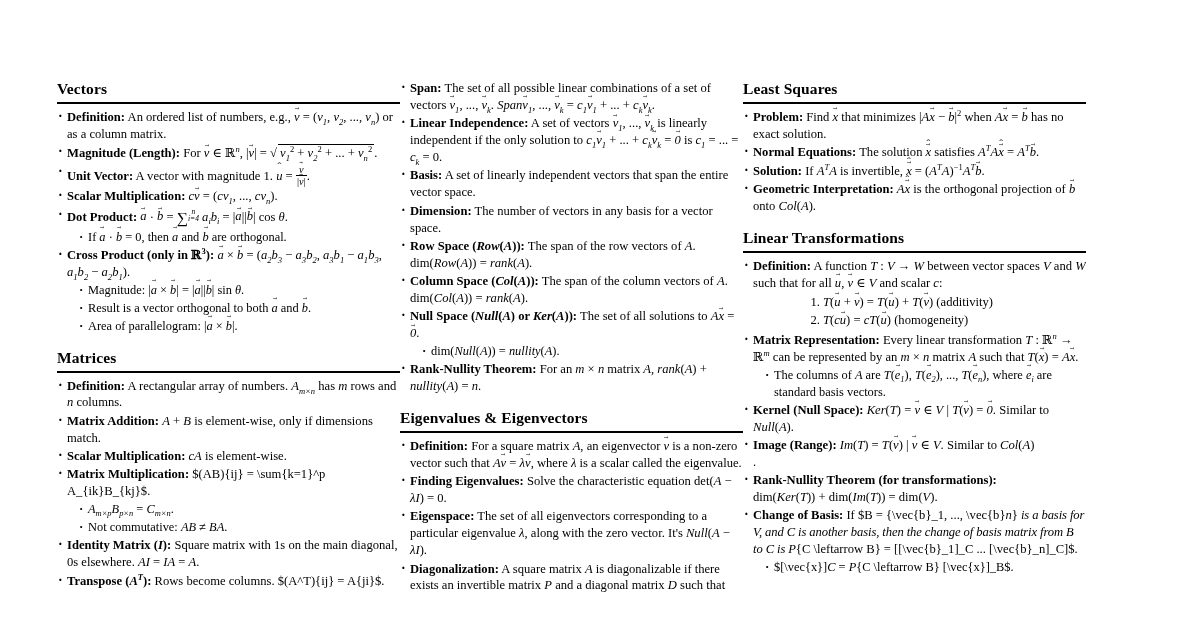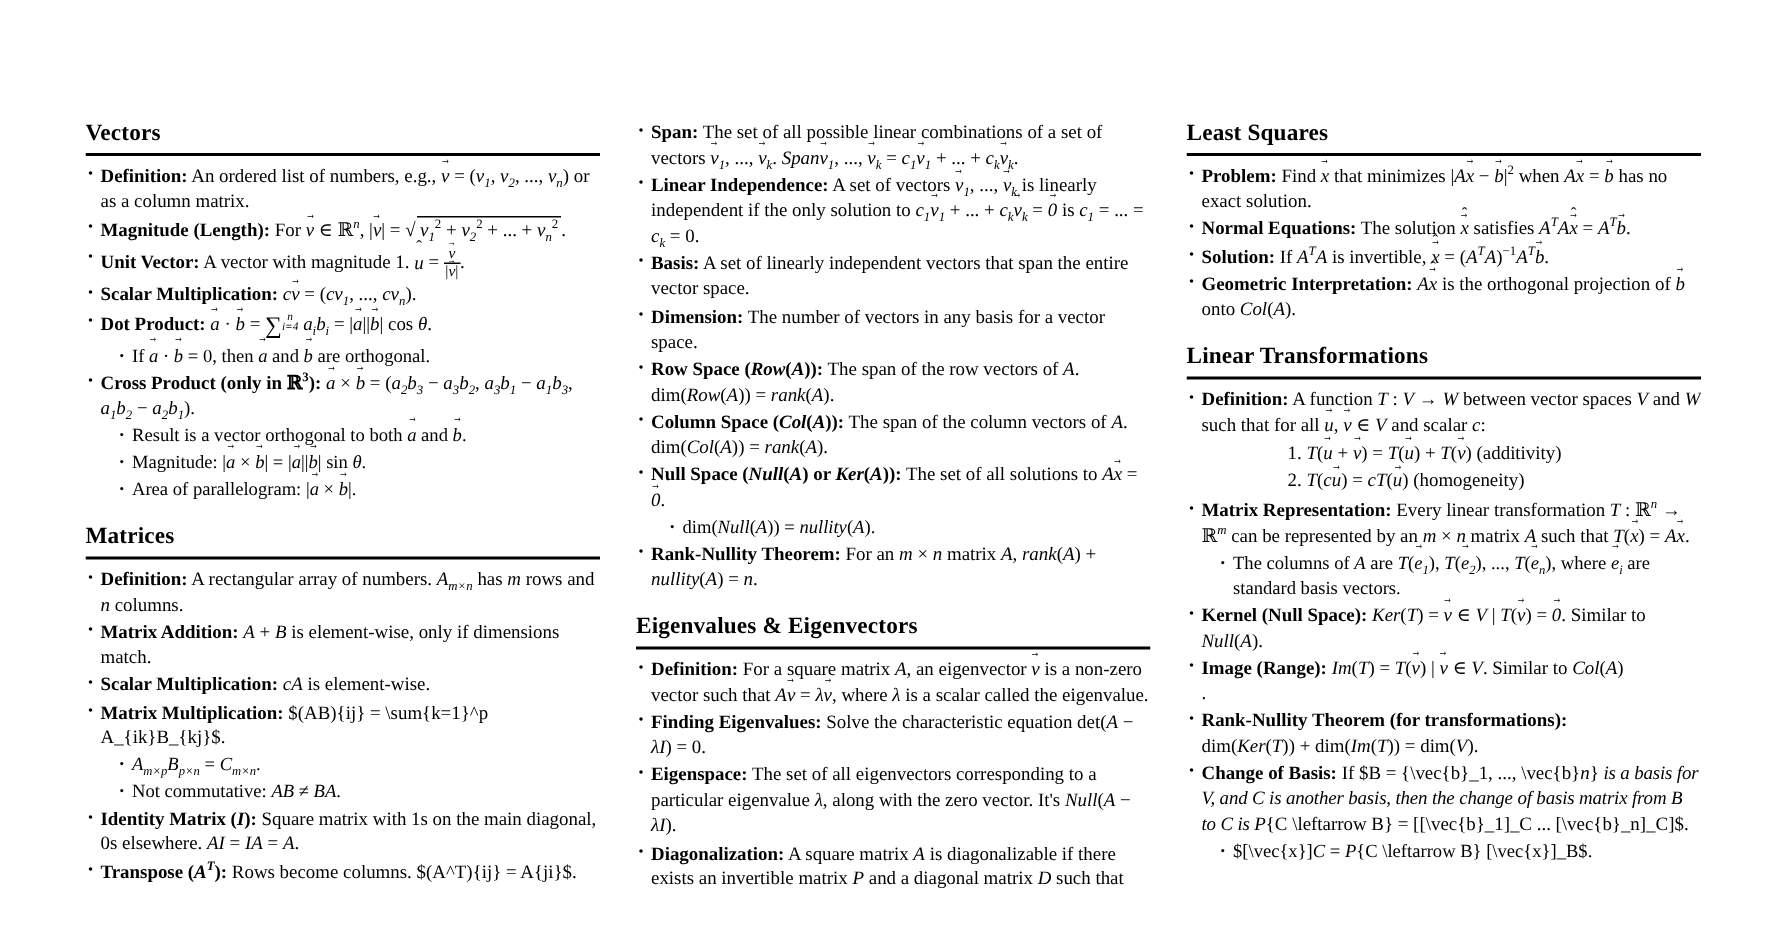--- a/index.html
+++ b/index.html
@@ -17,21 +17,20 @@
     left: 0; top: 0;
     width: 1191px; height: 626px;
   }
   .columns {
     position: absolute;
     left: 57px; top: 80px;
     width: 1078px;
     height: 546px;
     display: flex;
     flex-direction: row;
-    gap: 24px;
     overflow: hidden;
   }
   .col {
     width: 343px;
     overflow: hidden;
   }
   h2.section {
     font-family: "Liberation Serif", "DejaVu Serif", serif;
     font-size: 15.5px;
     font-weight: bold;
@@ -190,22 +189,22 @@
             <span class="m vec">a</span> · <span class="m vec">b</span> = <span class="bigsum">∑</span><span class="sumlim"><span>n</span><span>i=4</span></span>
             <span class="m">a</span><sub class="m">i</sub><span class="m">b</span><sub class="m">i</sub> = |<span class="m vec">a</span>||<span class="m vec">b</span>| cos <span class="m">θ</span>.
             <ul class="lvl2">
               <li>If <span class="m vec">a</span> · <span class="m vec">b</span> = 0, then <span class="m vec">a</span> and <span class="m vec">b</span> are orthogonal.</li>
             </ul>
           </li>
 
           <li><b class="lbl">Cross Product (only in <span class="bb">ℝ</span><sup>3</sup>):</b>
             <span class="m vec">a</span> × <span class="m vec">b</span> = (<span class="m">a</span><sub class="m">2</sub><span class="m">b</span><sub class="m">3</sub> − <span class="m">a</span><sub class="m">3</sub><span class="m">b</span><sub class="m">2</sub>, <span class="m">a</span><sub class="m">3</sub><span class="m">b</span><sub class="m">1</sub> − <span class="m">a</span><sub class="m">1</sub><span class="m">b</span><sub class="m">3</sub>, <span class="m">a</span><sub class="m">1</sub><span class="m">b</span><sub class="m">2</sub> − <span class="m">a</span><sub class="m">2</sub><span class="m">b</span><sub class="m">1</sub>).
             <ul class="lvl2">
+              <li>Magnitude: |<span class="m vec">a</span> × <span class="m vec">b</span>| = |<span class="m vec">a</span>||<span class="m vec">b</span>| sin <span class="m">θ</span>.</li>
               <li>Result is a vector orthogonal to both <span class="m vec">a</span> and <span class="m vec">b</span>.</li>
-              <li>Magnitude: |<span class="m vec">a</span> × <span class="m vec">b</span>| = |<span class="m vec">a</span>||<span class="m vec">b</span>| sin <span class="m">θ</span>.</li>
               <li>Area of parallelogram: |<span class="m vec">a</span> × <span class="m vec">b</span>|.</li>
             </ul>
           </li>
         </ul>
       </div>
 
       <div class="section-wrap tight">
         <h2 class="section">Matrices</h2>
         <hr class="rule">
         <ul class="lvl1">

